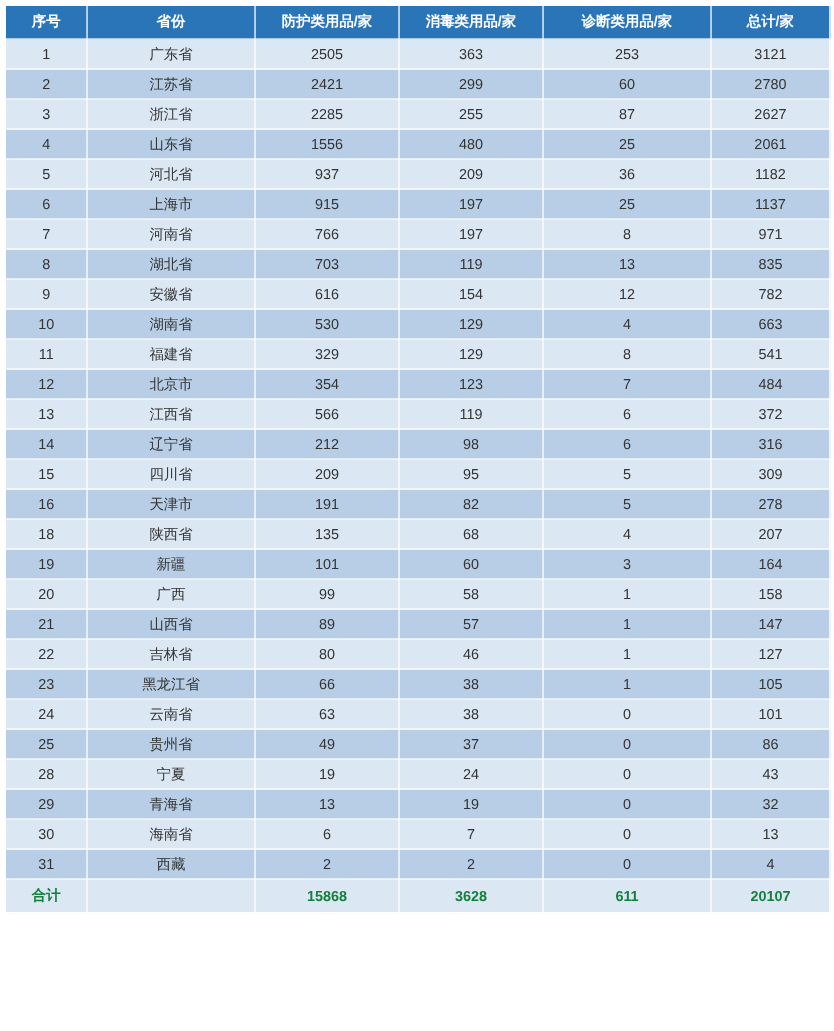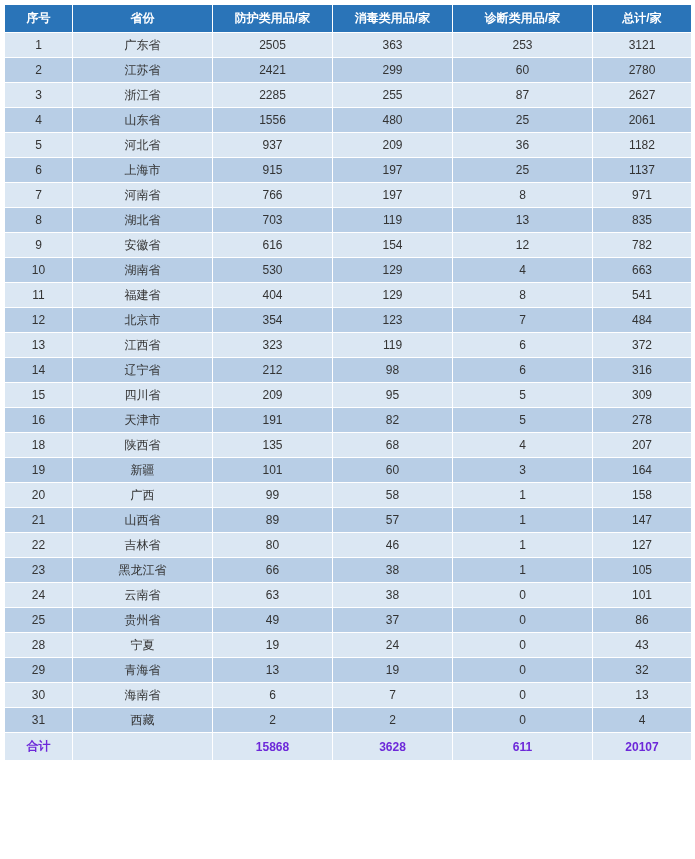--- a/index.html
+++ b/index.html
@@ -34,21 +34,21 @@
     tbody tr:nth-child(odd) td {
       background: #dbe7f3;
       color: #333333;
     }
     tbody tr:nth-child(even) td {
       background: #b8cee6;
       color: #333333;
     }
     tfoot td {
       background: #dbe7f3;
-      color: #6d28d9;
+      color: #15803d;
       font-weight: bold;
       height: 28px;
     }
     .col-seq { width: 68px; }
     .col-province { width: 140px; }
     .col-protect { width: 120px; }
     .col-disinfect { width: 120px; }
     .col-diagnose { width: 140px; }
     .col-total { width: 99px; }
   </style>
@@ -151,37 +151,37 @@
         <td>10</td>
         <td>湖南省</td>
         <td>530</td>
         <td>129</td>
         <td>4</td>
         <td>663</td>
       </tr>
       <tr>
         <td>11</td>
         <td>福建省</td>
-        <td>404</td>
+        <td>329</td>
         <td>129</td>
         <td>8</td>
         <td>541</td>
       </tr>
       <tr>
         <td>12</td>
         <td>北京市</td>
         <td>354</td>
         <td>123</td>
         <td>7</td>
         <td>484</td>
       </tr>
       <tr>
         <td>13</td>
         <td>江西省</td>
-        <td>323</td>
+        <td>566</td>
         <td>119</td>
         <td>6</td>
         <td>372</td>
       </tr>
       <tr>
         <td>14</td>
         <td>辽宁省</td>
         <td>212</td>
         <td>98</td>
         <td>6</td>

